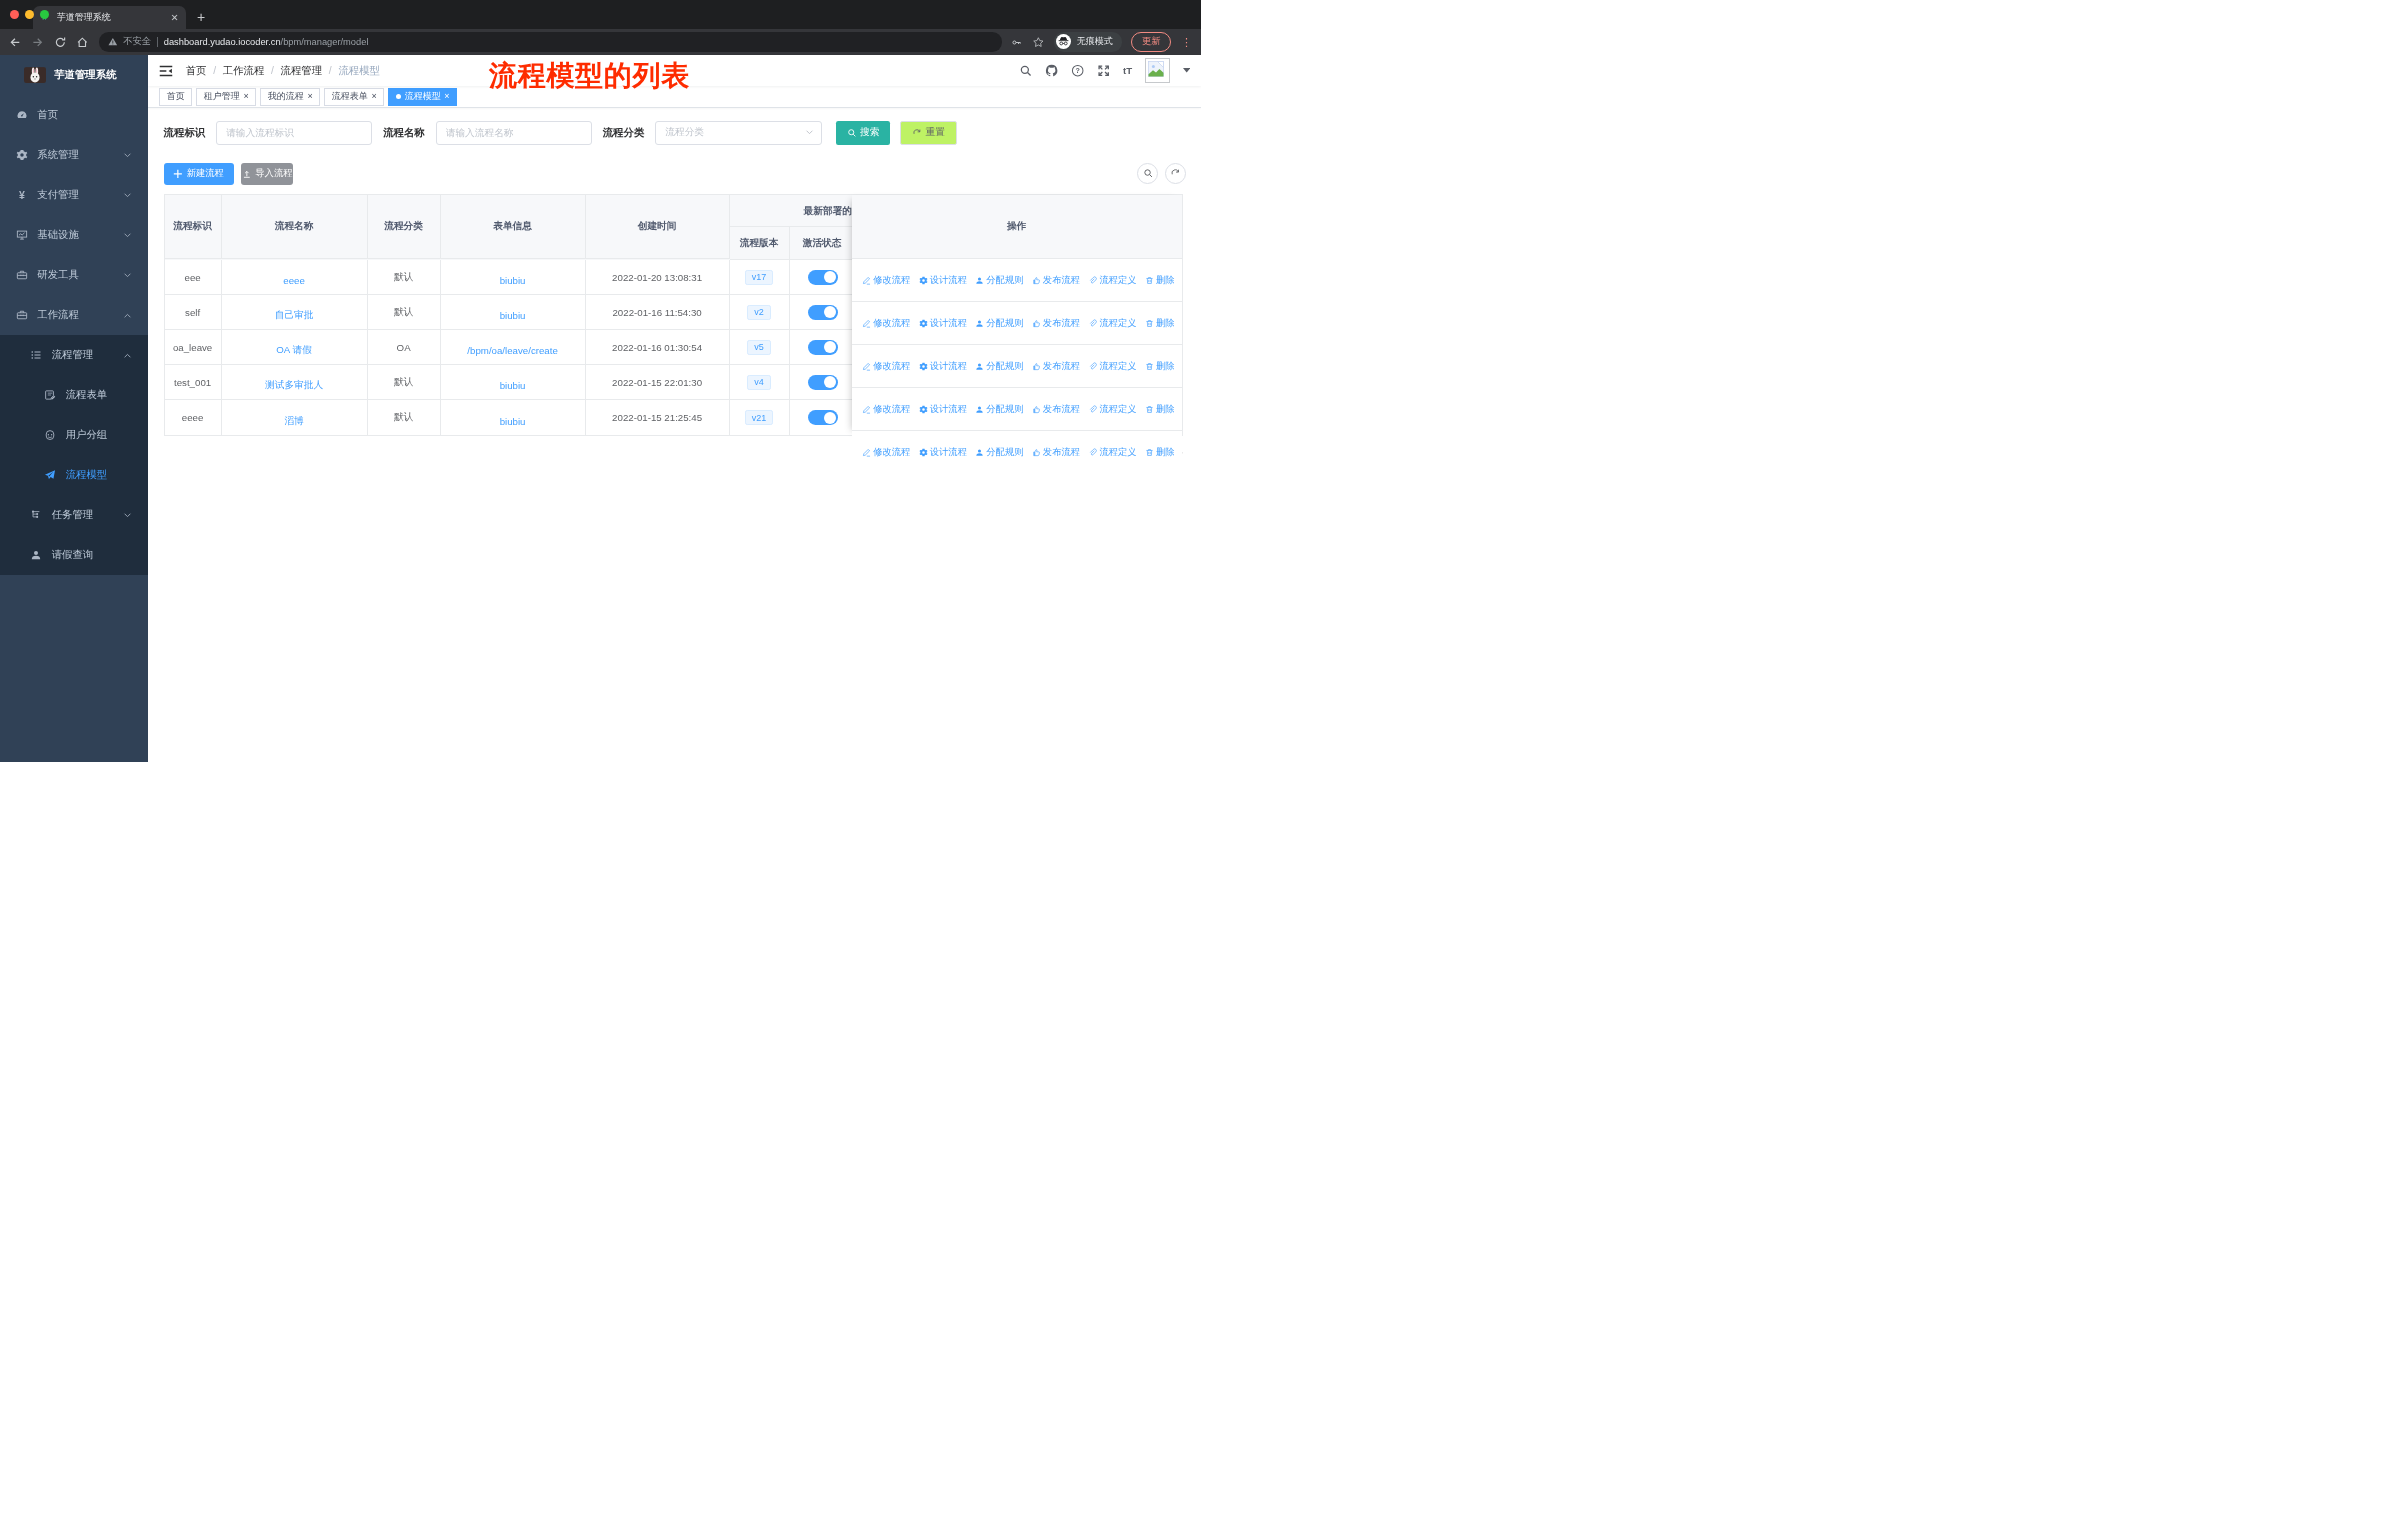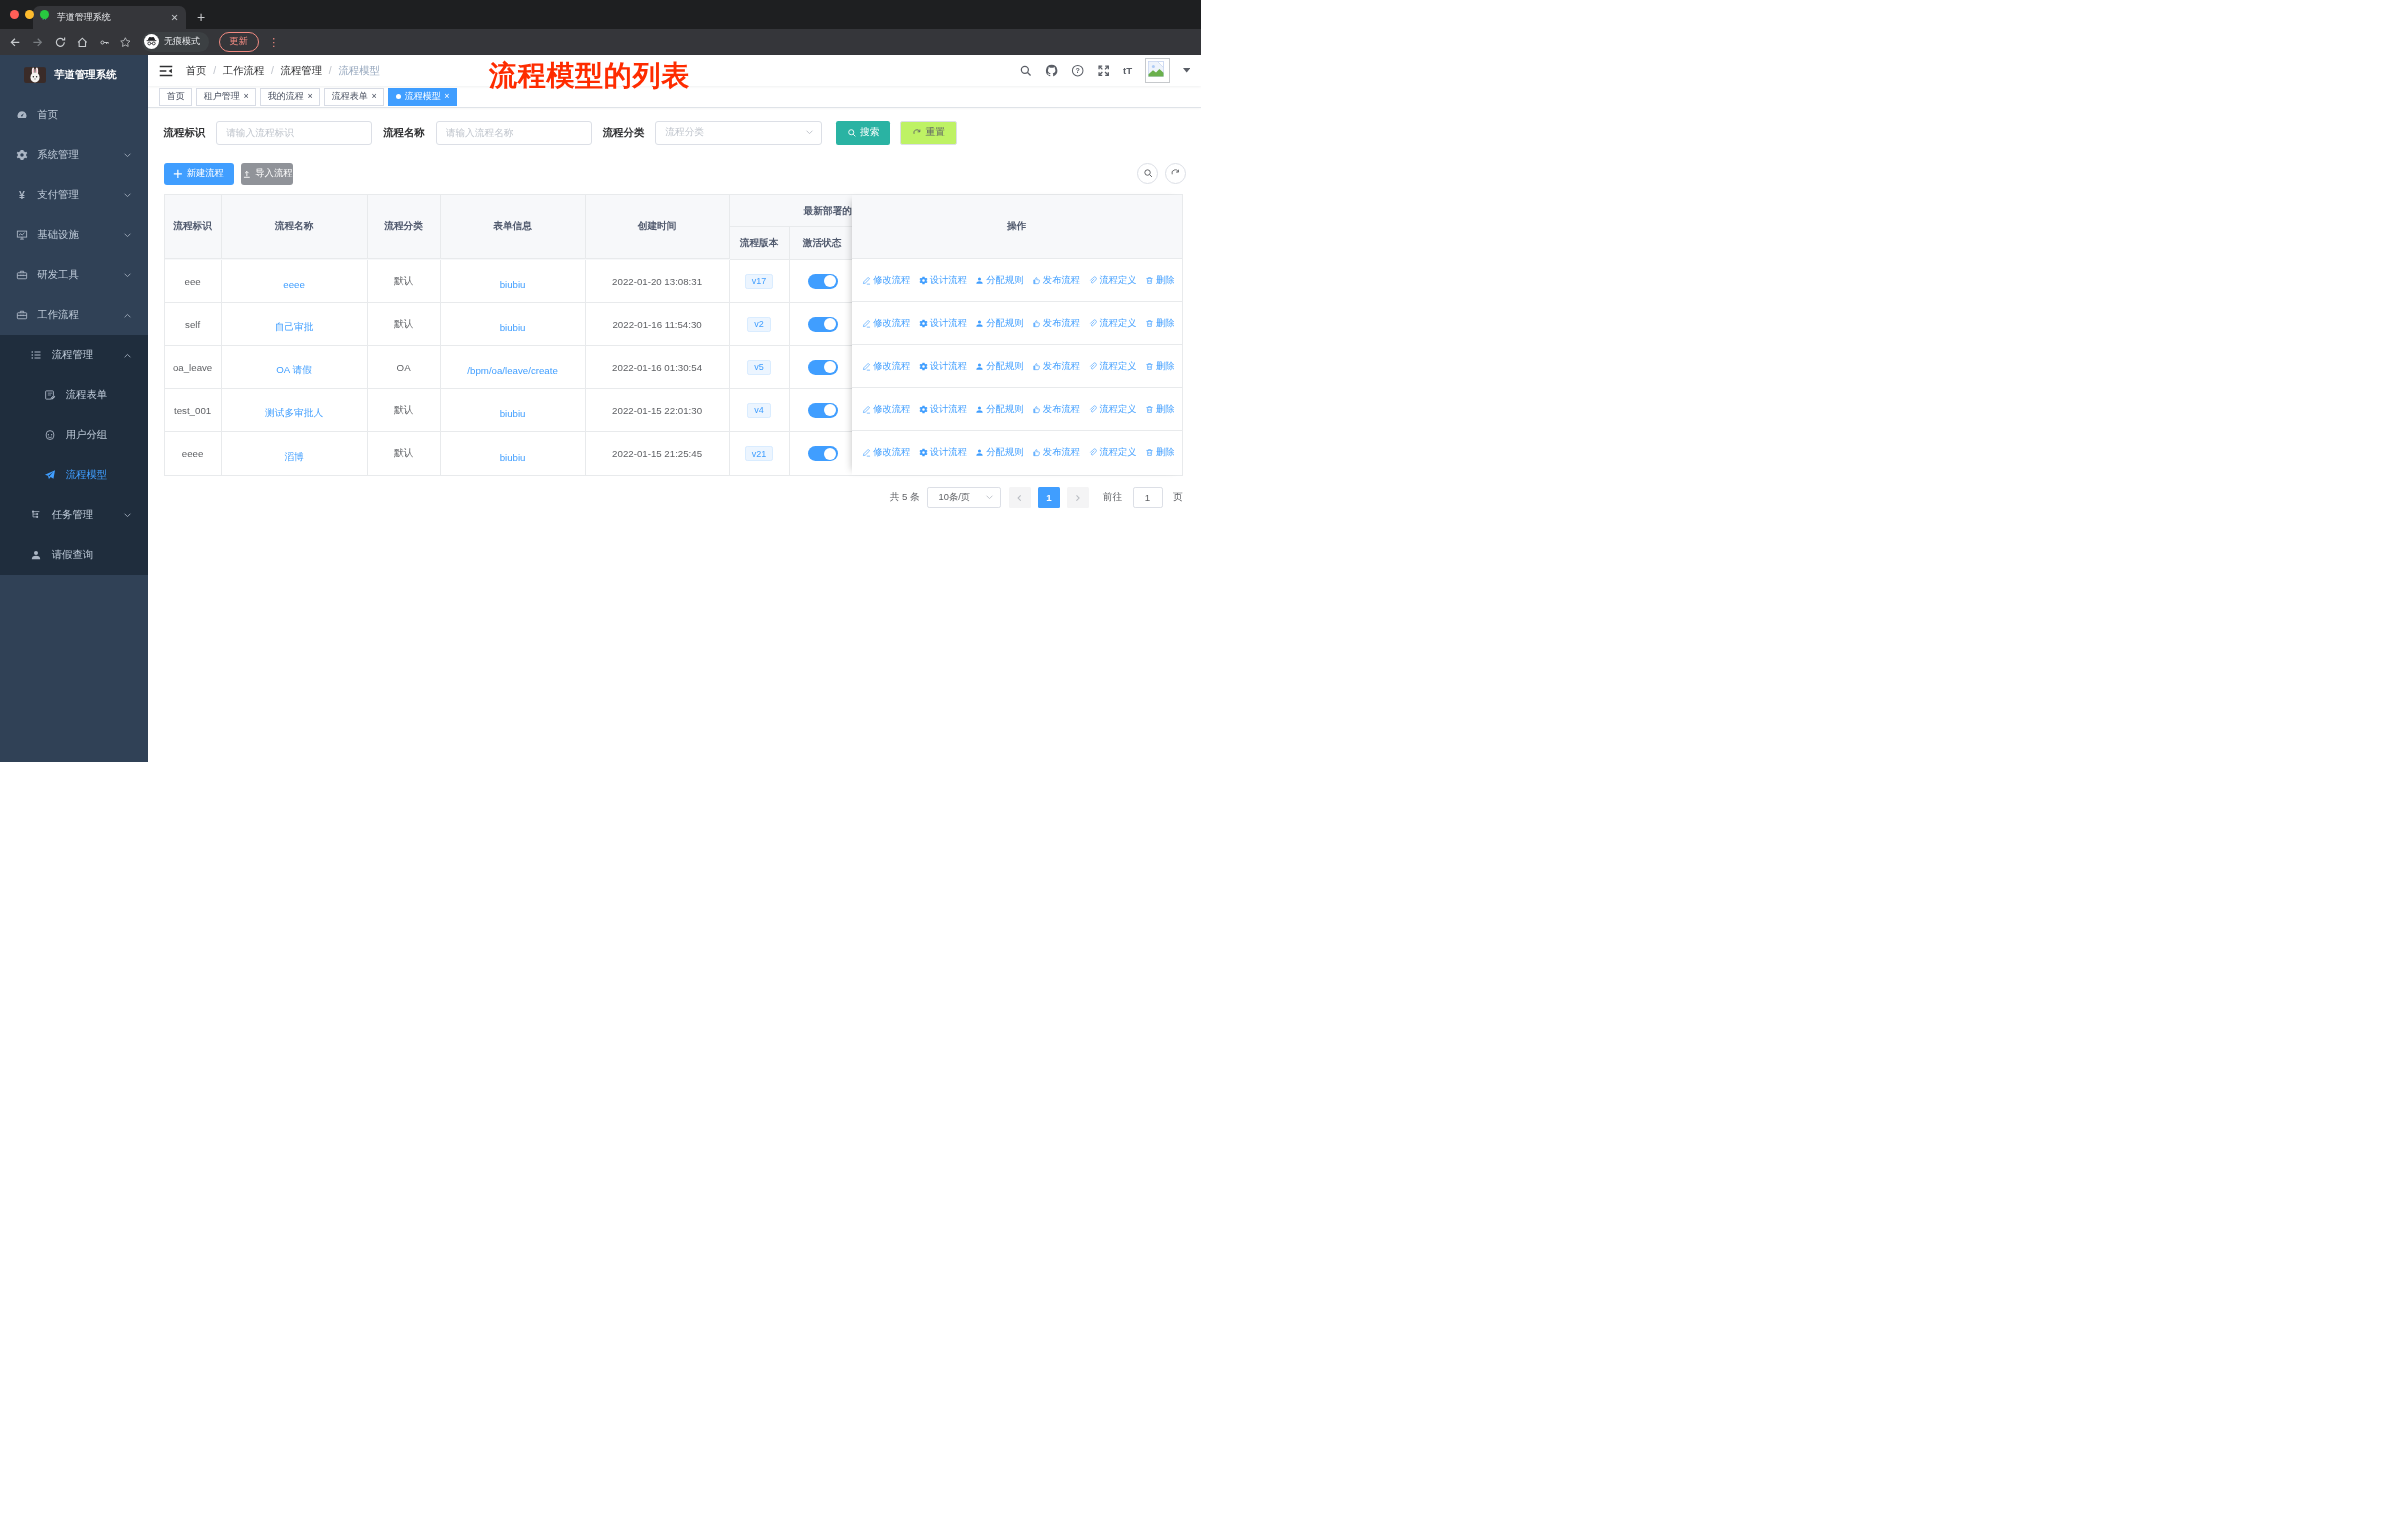--- a/index.html
+++ b/index.html
@@ -90,21 +90,21 @@
   .table { position:relative; width:1019px; border:0.7px solid #e8eaec; font-size:9.7px; }
   .t-left { width:689px; }
   .t-head { background:#f7f8fa; color:#515a6e; font-weight:700; }
   .h-grid { display:grid; grid-template-columns:57px 146px 73px 145px 144px 125px; }
   .th { height:64px; display:flex; align-items:center; justify-content:center; border-right:0.7px solid #e8eaec; border-bottom:0.7px solid #e8eaec; text-align:center; }
   .group { display:flex; flex-direction:column; border-bottom:0.7px solid #e8eaec; }
   .group-top { height:32px; position:relative; overflow:hidden; border-bottom:0.7px solid #e8eaec; }
   .group-top span { position:absolute; left:74px; top:50%; transform:translateY(-50%); white-space:nowrap; }
   .group-bot { height:32px; display:grid; grid-template-columns:60px 66px; }
   .gth { display:flex; align-items:center; justify-content:center; border-right:0.7px solid #e8eaec; }
-  .row { display:grid; grid-template-columns:57px 146px 73px 145px 144px 60px 66px; height:43px; border-bottom:0.7px solid #e8eaec; background:#fff; }
+  .row { display:grid; grid-template-columns:57px 146px 73px 145px 144px 60px 66px; height:35px; border-bottom:0.7px solid #e8eaec; background:#fff; }
   .row:last-child { border-bottom:none; }
   .cell { display:flex; align-items:center; justify-content:center; border-right:0.7px solid #e8eaec; color:#606266; overflow:hidden; padding:0 3px; text-align:center; }
   .lnk { color:#409eff; cursor:pointer;margin-top:7px; }
   .vtag { background:#ecf5ff; border:0.7px solid #d9ecff; color:#409eff; border-radius:2.2px; font-size:9px; padding:1.5px 6px; }
   .switch { width:30px; height:15px; border-radius:7.4px; background:#409eff; position:relative; cursor:pointer; display:inline-block; }
   .switch .knob { position:absolute; right:1.5px; top:1.5px; width:12px; height:12px; background:#fff; border-radius:50%; }
 
   .t-fixed { position:absolute; top:0; right:0; bottom:0; width:330px; background:#fff; box-shadow:-4.5px 0 7.4px -4.5px rgba(0,0,0,.25); }
   .ops-head { height:64px; background:#f7f8fa; color:#515a6e; font-weight:700; display:flex; align-items:center; justify-content:center; border-bottom:0.7px solid #e8eaec; }
   .op-row { height:43px; display:flex; align-items:center; gap:8.2px; padding-left:10.4px; border-bottom:0.7px solid #e8eaec; background:#fff; }
@@ -159,20 +159,32 @@
           <svg viewBox="0 0 16 16" fill="none" stroke="currentColor" stroke-width="1.5">
             <path d="M13 8a5 5 0 11-1.4-3.5"></path>
             <path d="M13.4 1.8v3.2h-3.2"></path>
           </svg>
         </span>
       <span class="nav-i">
           <svg viewBox="0 0 16 16" fill="none" stroke="currentColor" stroke-width="1.4">
             <path d="M2.5 8L8 2.8 13.5 8M4 7v6.2h8V7"></path>
           </svg>
         </span>
+      <div class="omnibox">
+        <span class="nav-i" style="width:9.7px;height:9.7px">
+            <svg viewBox="0 0 14 14">
+              <path d="M7 1.5L13.3 12H.7z" fill="#9aa0a6"></path>
+              <rect x="6.4" y="5" width="1.2" height="3.6" fill="#202124"></rect>
+              <rect x="6.4" y="9.4" width="1.2" height="1.2" fill="#202124"></rect>
+            </svg>
+          </span>
+        <span>不安全</span>
+        <span class="omni-div"></span>
+        <span><span class="url-host">dashboard.yudao.iocoder.cn</span><span class="url-path">/bpm/manager/model</span></span>
+      </div>
       <span class="nav-i" style="width:11px;height:11px">
           <svg viewBox="0 0 16 16" fill="none" stroke="currentColor" stroke-width="1.4">
             <circle cx="5" cy="8" r="2.2"></circle>
             <path d="M7.2 8h6.3M11 8v2.2M13.5 8v1.6"></path>
           </svg>
         </span>
       <span class="nav-i">
           <svg viewBox="0 0 16 16">
             <path fill="none" stroke="currentColor" d="M8 2.2l1.8 3.6 4 .6-2.9 2.8.7 4L8 11.3l-3.6 1.9.7-4L2.2 6.4l4-.6z"></path>
           </svg>

